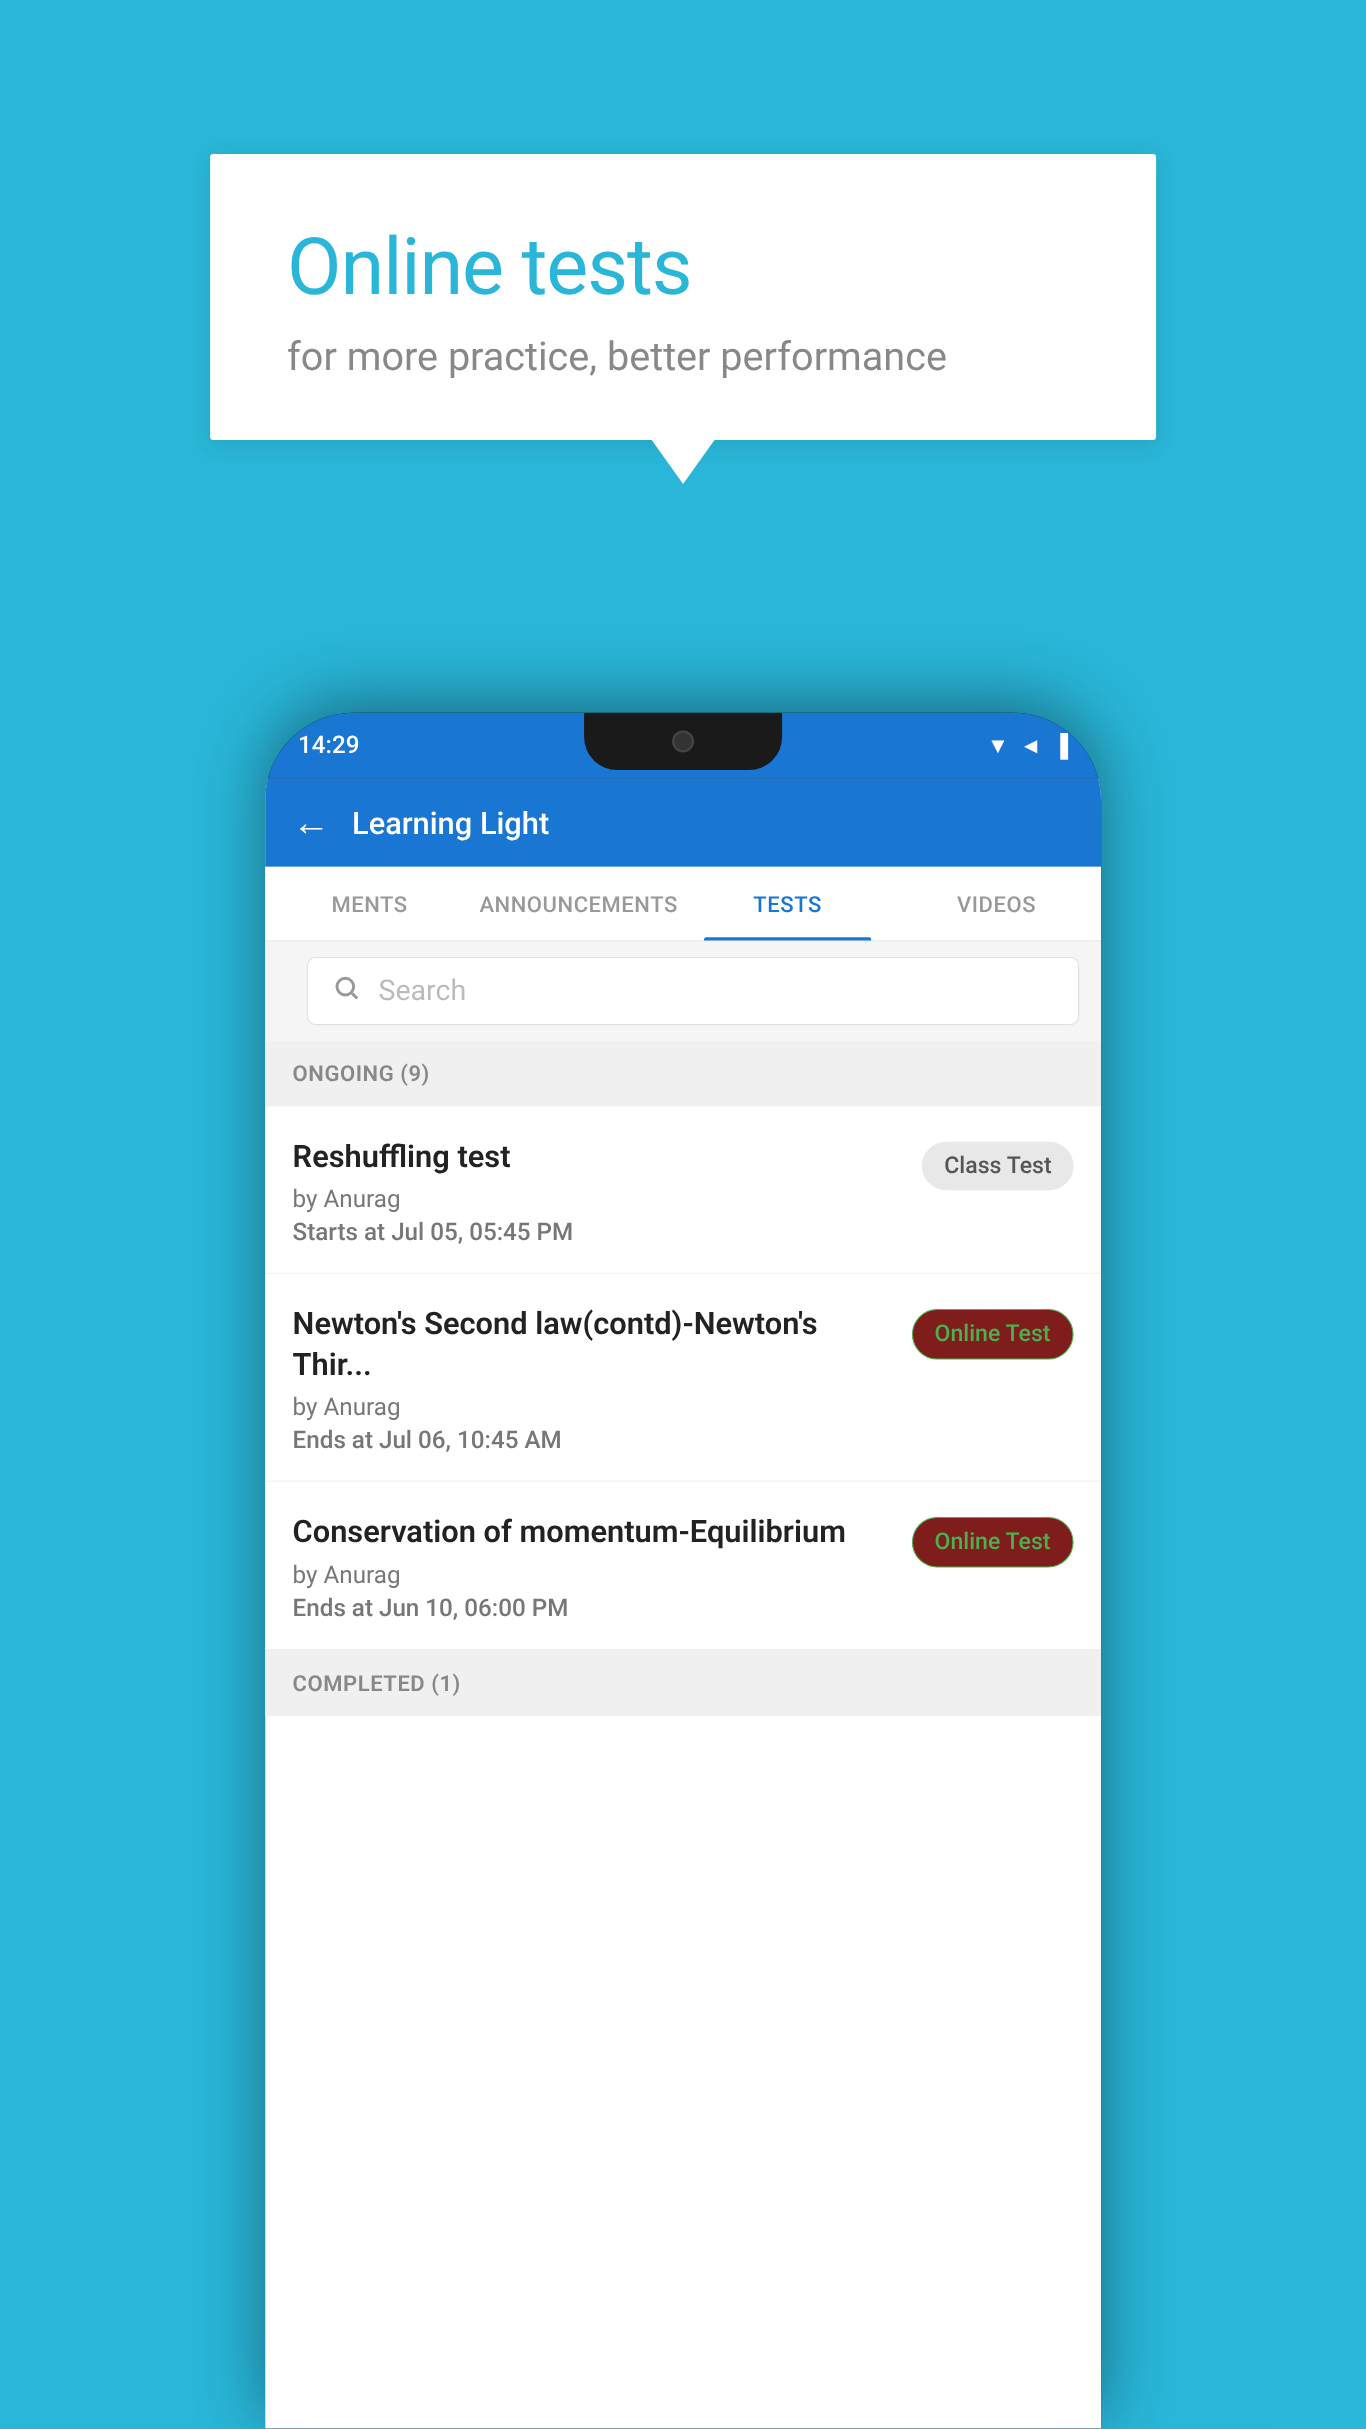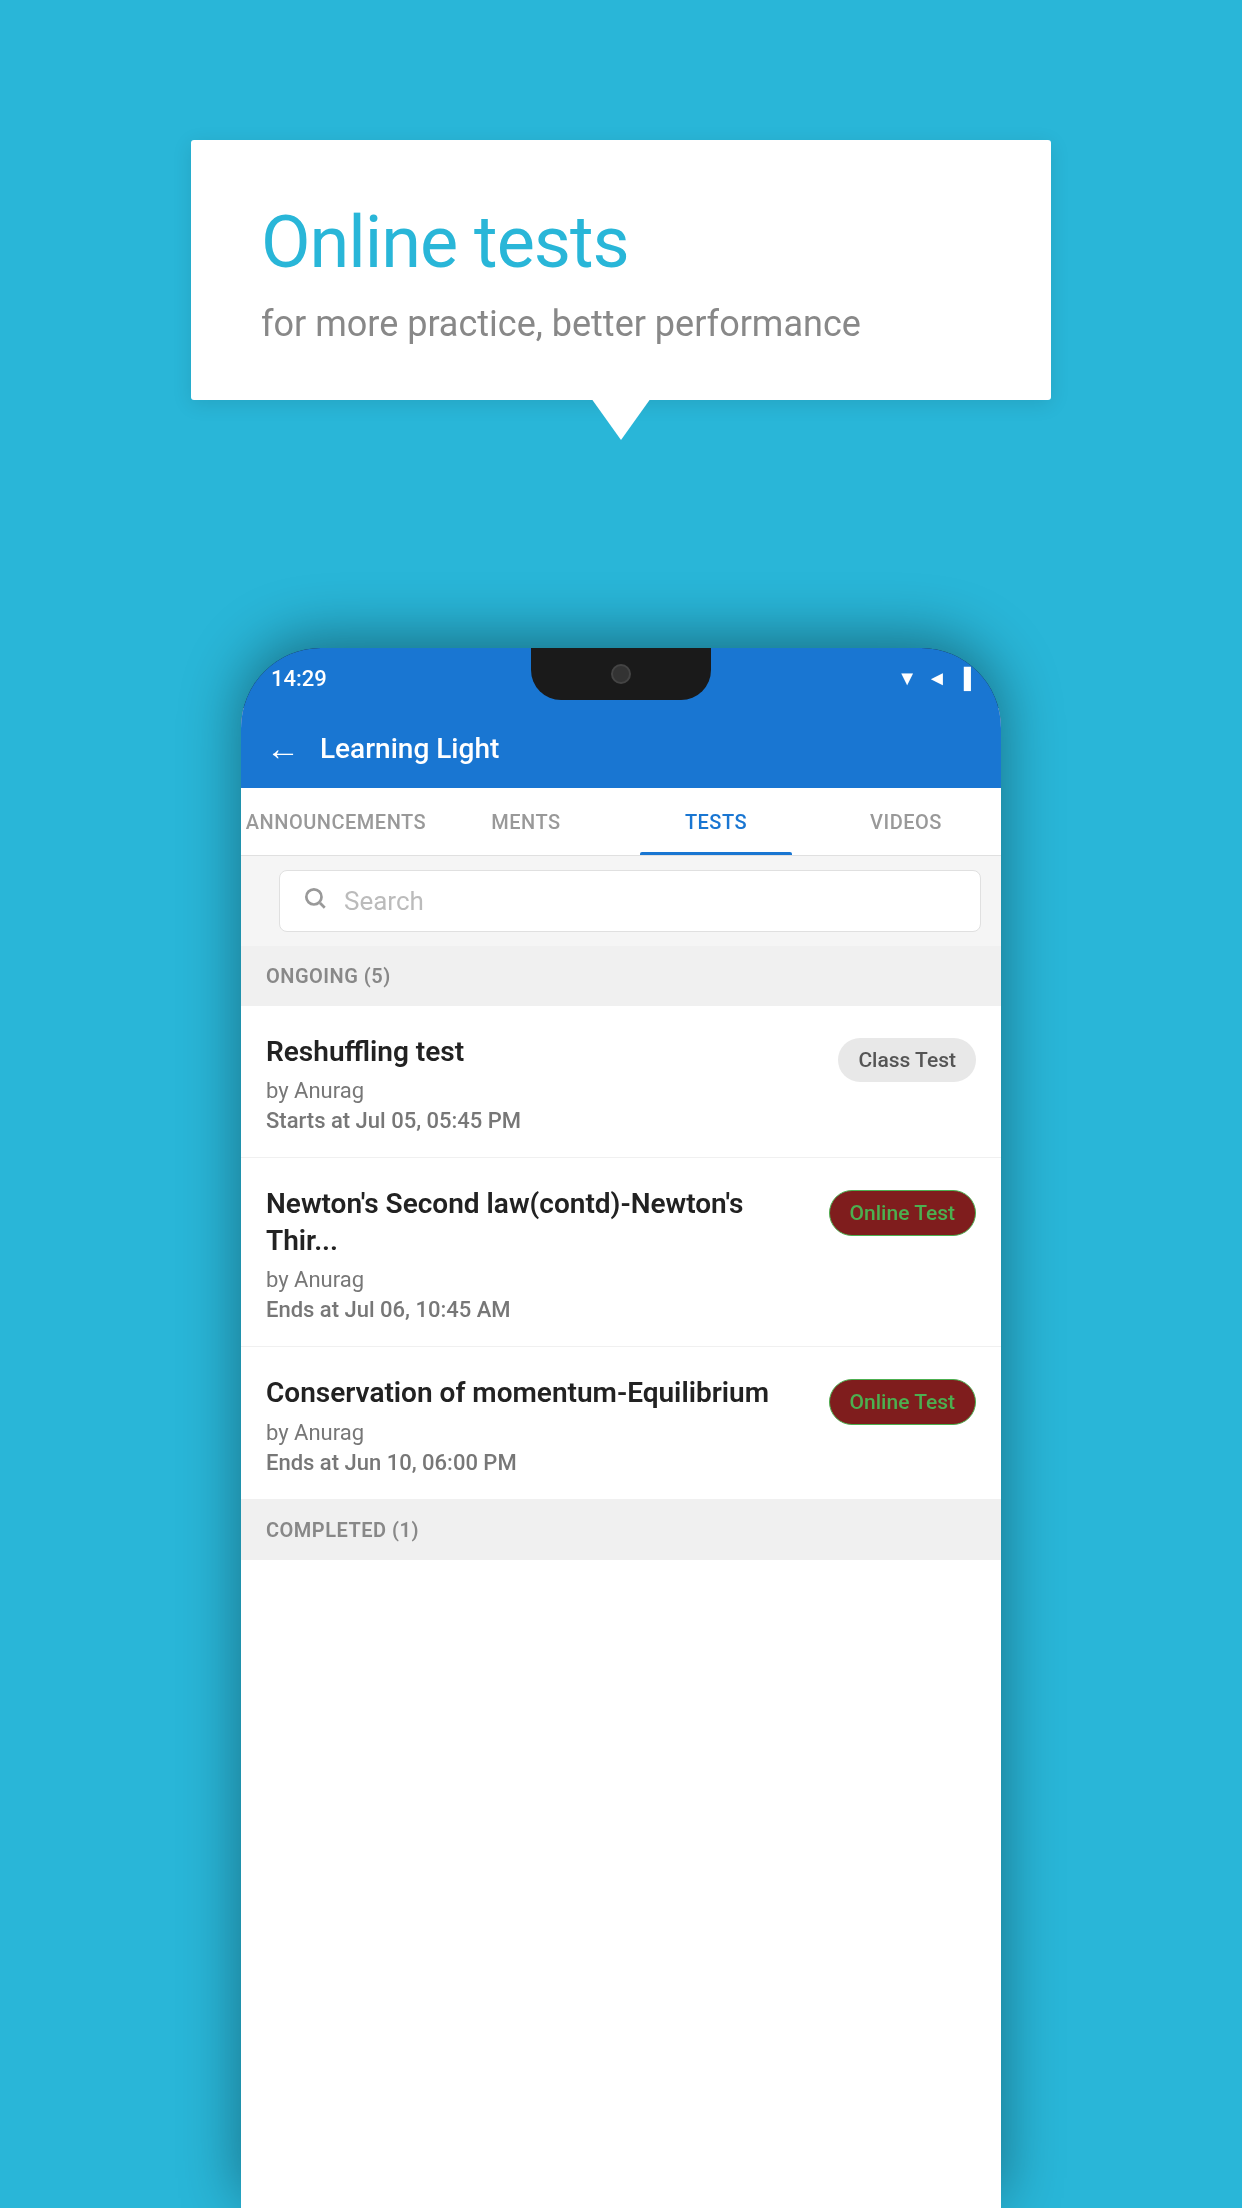--- a/index.html
+++ b/index.html
@@ -329,24 +329,24 @@
 
   <div class="phone-screen">
 
     <div class="app-bar">
       <div class="back-arrow">←</div>
       <div class="app-bar-title">Learning Light</div>
     </div>
 
     <div class="tabs-bar">
       <div class="tab-item">
+        <span>MENTS</span>
+      </div>
+      <div class="tab-item">
         <span>ANNOUNCEMENTS</span>
-      </div>
-      <div class="tab-item">
-        <span>MENTS</span>
       </div>
       <div class="tab-item active">
         <span>TESTS</span>
       </div>
       <div class="tab-item">
         <span>VIDEOS</span>
       </div>
     </div>
 
     <div class="search-container">
@@ -354,21 +354,21 @@
         <div class="search-icon-wrap">
           <svg width="26" height="26" viewBox="0 0 24 24" fill="none" stroke="#999" stroke-width="2.5">
             <circle cx="11" cy="11" r="7"></circle>
             <line x1="21" y1="21" x2="16.65" y2="16.65"></line>
           </svg>
         </div>
         <span class="search-placeholder">Search</span>
       </div>
     </div>
 
-    <div class="section-header">ONGOING (5)</div>
+    <div class="section-header">ONGOING (9)</div>
 
     <div class="test-list">
 
       <div class="test-item">
         <div class="test-info">
           <div class="test-title">Reshuffling test</div>
           <div class="test-by">by Anurag</div>
           <div class="test-time">
             <span>Starts at</span>&nbsp;<span>Jul 05, 05:45 PM</span>
           </div>

